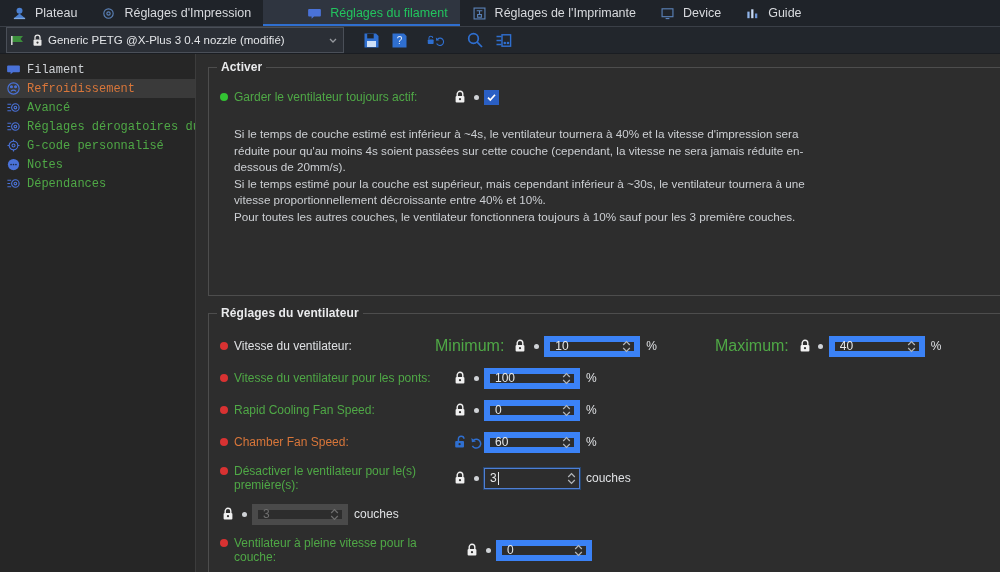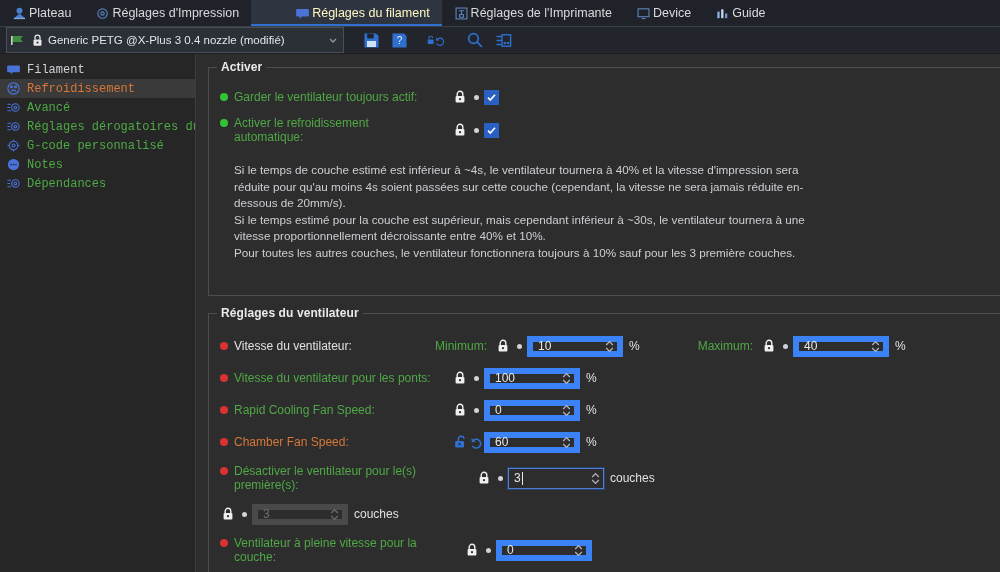--- a/index.html
+++ b/index.html
@@ -14,31 +14,31 @@
 
   
   .tabbar {
     height: 27px;
     background: #1f2329;
     display: flex;
     align-items: stretch;
     border-bottom: 1px solid #3a3f47;
   }
   .tab {
-    display: flex; align-items: center; gap: 2px;
+    display: flex; align-items: center; gap: 8px;
     padding: 0 12px;
     color: #d8dade;
     font-size: 12.5px;
     position: relative;
     cursor: default;
     white-space: nowrap;
   }
   .tab.active {
     background: #2f3540;
-    color: #fef9c3;
+    color: #22c55e;
     padding-left: 44px;
   }
   .tab.active::after {
     content: "";
     position: absolute; left: 0; right: 0; bottom: 0; height: 2px;
     background: #2f6fd0;
   }
   .tab .ticon { width: 15px; height: 15px; display: inline-block; flex: 0 0 auto; }
 
   
@@ -136,21 +136,21 @@
   .spin.focused { border: 1px solid #4f7fd4; outline: 1px solid #27456f; }
   .spin.disabled { border-color: #4a4a4a; color: #6f6f6f; }
   .spin .val { flex: 1 1 auto; white-space: nowrap; }
   .spin .caret {
     width: 1px; height: 13px; background: #e6e8ea; display: inline-block;
     margin-left: 1px;
   }
   .spin .arrows { width: 15px; height: 19px; flex: 0 0 auto; display: flex; flex-direction: column;
     align-items: center; justify-content: center; gap: 1px; }
   .unit { font-size: 12px; color: #dfe1e4; margin-left: 6px; }
-  .minmax { font-size: 12px; color: #4fa846; margin-right: 8px; }
+  .minmax { font-size: 16px; color: #4fa846; margin-right: 8px; }
 
   .checkbox {
     width: 15px; height: 15px; background: #2a5fc4; border: 1px solid #2a5fc4;
     display: inline-flex; align-items: center; justify-content: center;
   }
 
   .desc {
     margin: 14px 0 0 14px;
     color: #cccfd3; font-size: 11.7px; line-height: 16.5px;
     max-width: 590px;
@@ -402,43 +402,20 @@
                   <i></i>
                 </span>
               <span class="checkbox">
                 <svg width="11" height="11" viewBox="0 0 11 11" fill="none" stroke="#ffffff" stroke-width="1.7">
                     <path d="M2 5.6 L4.3 8 L9 2.8"></path>
                   </svg>
               </span>
             </div>
           </div>
 
-          <div class="row" style="min-height:36px;">
-            <div class="lbl" style="width:232px;">
-              <span class="dot green"></span>
-              <span class="txt">Activer le refroidissement automatique:</span>
-            </div>
-            <div class="ctrl">
-              <span class="lockicon">
-                <svg width="12" height="14" viewBox="0 0 12 14">
-                    <path d="M3.2 6 V4.1 a2.8 2.8 0 0 1 5.6 0 V6" fill="none" stroke="#f0f0f0" stroke-width="1.4"></path>
-                    <rect x="1.6" y="5.9" width="8.8" height="6.6" rx="1" fill="#f0f0f0"></rect>
-                    <circle cx="6" cy="9.2" r="1.1" fill="#2d2d2d"></circle>
-                  </svg>
-              </span>
-              <span class="bulletdot">
-                  <i></i>
-                </span>
-              <span class="checkbox">
-                <svg width="11" height="11" viewBox="0 0 11 11" fill="none" stroke="#ffffff" stroke-width="1.7">
-                    <path d="M2 5.6 L4.3 8 L9 2.8"></path>
-                  </svg>
-              </span>
-            </div>
-          </div>
 
           <div class="desc">
             <p>Si le temps de couche estimé est inférieur à ~4s, le ventilateur tournera à 40% et la vitesse d'impression sera réduite pour qu'au moins 4s soient passées sur cette couche (cependant, la vitesse ne sera jamais réduite en-dessous de 20mm/s).</p>
             <p>Si le temps estimé pour la couche est supérieur, mais cependant inférieur à ~30s, le ventilateur tournera à une vitesse proportionnellement décroissante entre 40% et 10%.</p>
             <p>Pour toutes les autres couches, le ventilateur fonctionnera toujours à 10% sauf pour les 3 première couches.</p>
           </div>
         </div>
       </div>
 
       <div class="group" style="margin-top:10px;height:276px;">
@@ -582,21 +559,21 @@
                   <svg width="11" height="15" viewBox="0 0 11 15" fill="none" stroke="#b5b8bc" stroke-width="1.2">
                       <path d="M2.2 6 L5.5 2.6 L8.8 6"></path>
                       <path d="M2.2 9 L5.5 12.4 L8.8 9"></path>
                     </svg>
                 </span>
               </span>
               <span class="unit">%</span>
             </div>
           </div>
 
-          <div class="row" style="min-height:40px;gap:24px;">
+          <div class="row" style="min-height:40px;">
             <div class="lbl" style="width:232px;">
               <span class="dot red"></span>
               <span class="txt">Désactiver le ventilateur pour le(s) première(s):</span>
             </div>
             <div class="ctrl">
               <span class="lockicon">
                 <svg width="12" height="14" viewBox="0 0 12 14">
                     <path d="M3.2 6 V4.1 a2.8 2.8 0 0 1 5.6 0 V6" fill="none" stroke="#f0f0f0" stroke-width="1.4"></path>
                     <rect x="1.6" y="5.9" width="8.8" height="6.6" rx="1" fill="#f0f0f0"></rect>
                     <circle cx="6" cy="9.2" r="1.1" fill="#2d2d2d"></circle>

